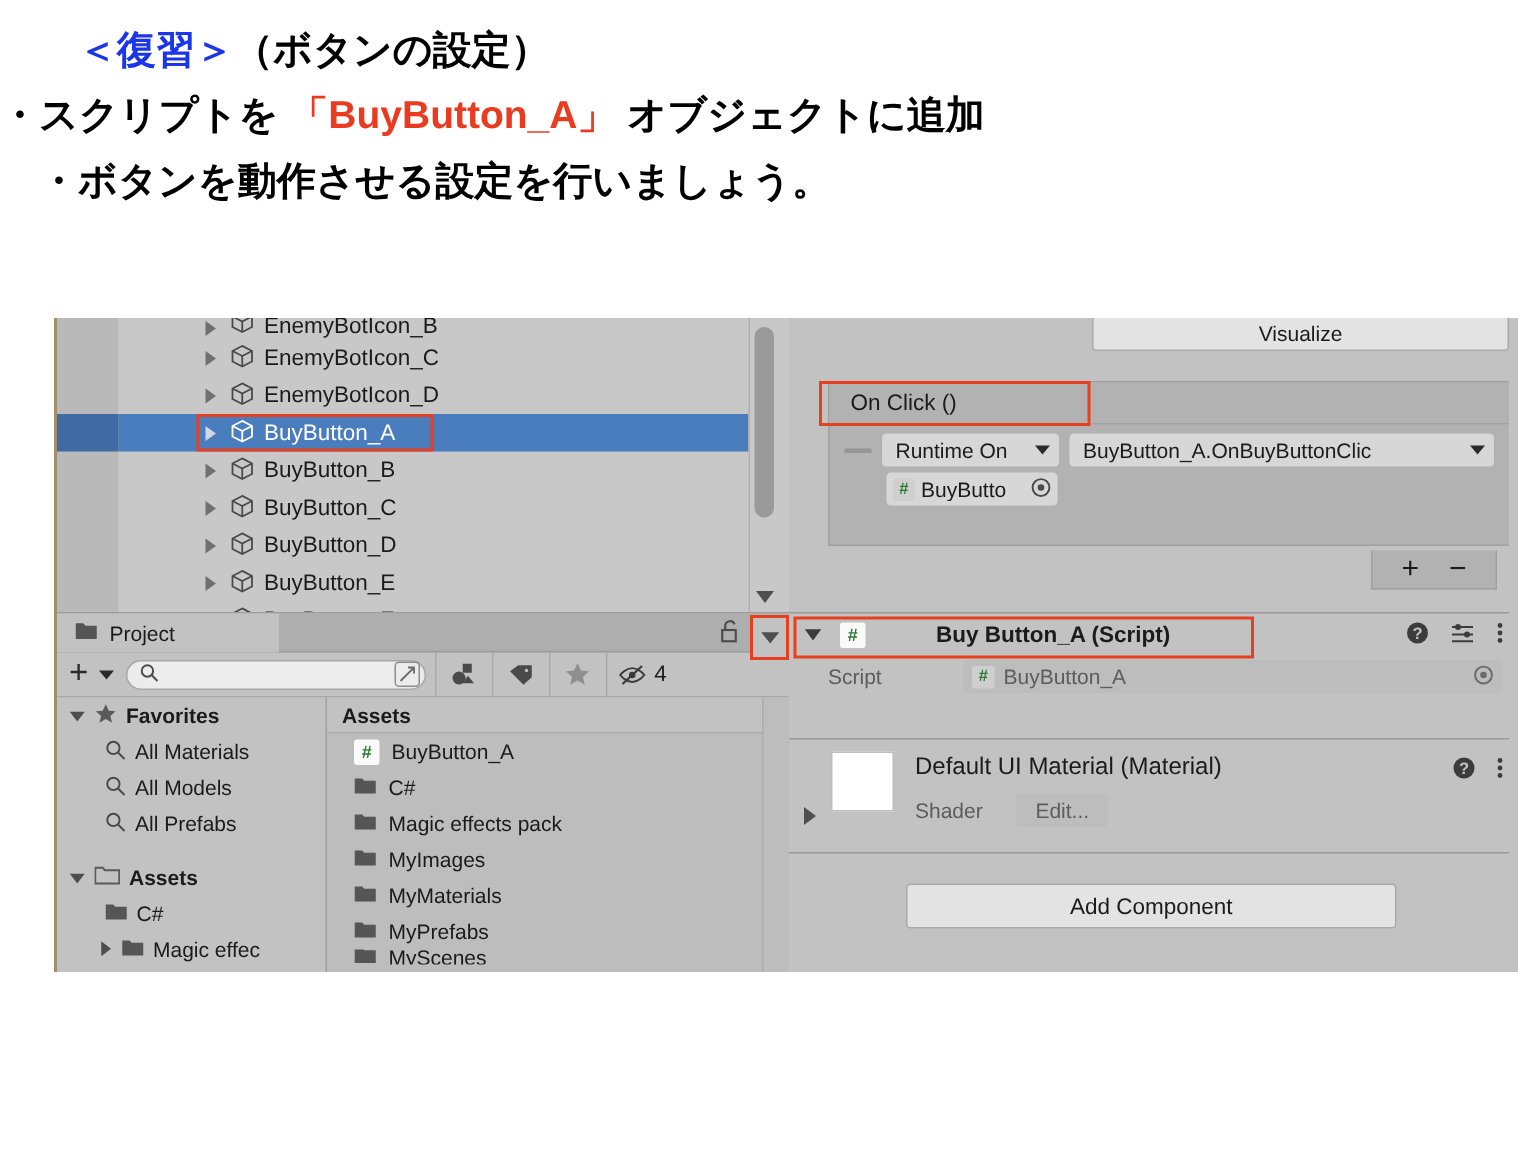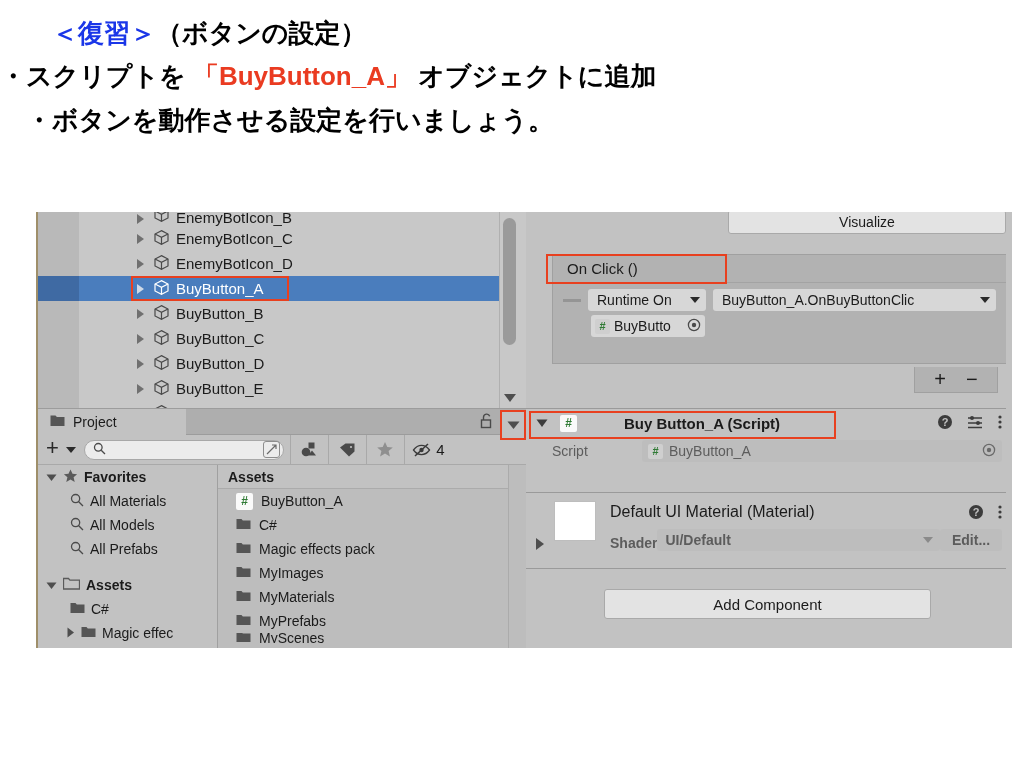--- a/index.html
+++ b/index.html
@@ -239,21 +239,21 @@
   .mat-row { display:flex; padding:8px 0 0 10px; position:relative; }
   .mat-arrow { position:absolute; left:10px; top:45px;
     width:0;height:0;border-left:8px solid #4e4e4e;
     border-top:6px solid transparent;border-bottom:6px solid transparent;}
   .mat-sw { width:42px; height:40px; background:#ffffff; margin-left:18px;
     border:1px solid #bdbdbd; }
   .mat-right { flex:1; margin-left:14px; }
   .mat-title { font-size:16px; margin-top:2px; position:relative; }
   .mat-title .ric { position:absolute; right:12px; top:1px;
     display:flex; align-items:center; gap:14px; }
-  .shader-row { display:flex; align-items:flex-end; gap:0; margin-top:8px;font-weight:bold; }
+  .shader-row { display:flex; align-items:center; gap:22px; margin-top:8px; }
   .shader-lbl { font-size:14px; color:#5c5c5c; }
   .shader-dd { flex:1; height:22px; background:#bdbdbd; border-radius:3px;
     display:flex; align-items:center; justify-content:space-between;
     padding:0 7px 0 8px; font-size:14px; color:#5c5c5c; }
   .shader-dd .car { width:0;height:0;border-top:6px solid #8a8a8a;
     border-left:5px solid transparent;border-right:5px solid transparent;}
   .edit-btn { width:62px; height:22px; background:#bdbdbd; border-radius:3px;
     display:flex; align-items:center; justify-content:center;
     font-size:14px; color:#5c5c5c; margin-right:12px; }
 
@@ -735,24 +735,20 @@
                 <svg width="4" height="16" viewBox="0 0 4 16">
                     <circle cx="2" cy="3" r="1.6" fill="#3c3c3c"></circle>
                     <circle cx="2" cy="8" r="1.6" fill="#3c3c3c"></circle>
                     <circle cx="2" cy="13" r="1.6" fill="#3c3c3c"></circle>
                   </svg>
               </span>
             </span>
           </div>
           <div class="shader-row">
             <span class="shader-lbl">Shader</span>
-            <span class="shader-dd">
-              <span>UI/Default</span>
-              <span class="car"></span>
-            </span>
             <span class="edit-btn">Edit...</span>
           </div>
         </div>
       </div>
     </div>
 
     <div class="insp-bottom">
       <div class="add-comp">Add Component</div>
     </div>
 

